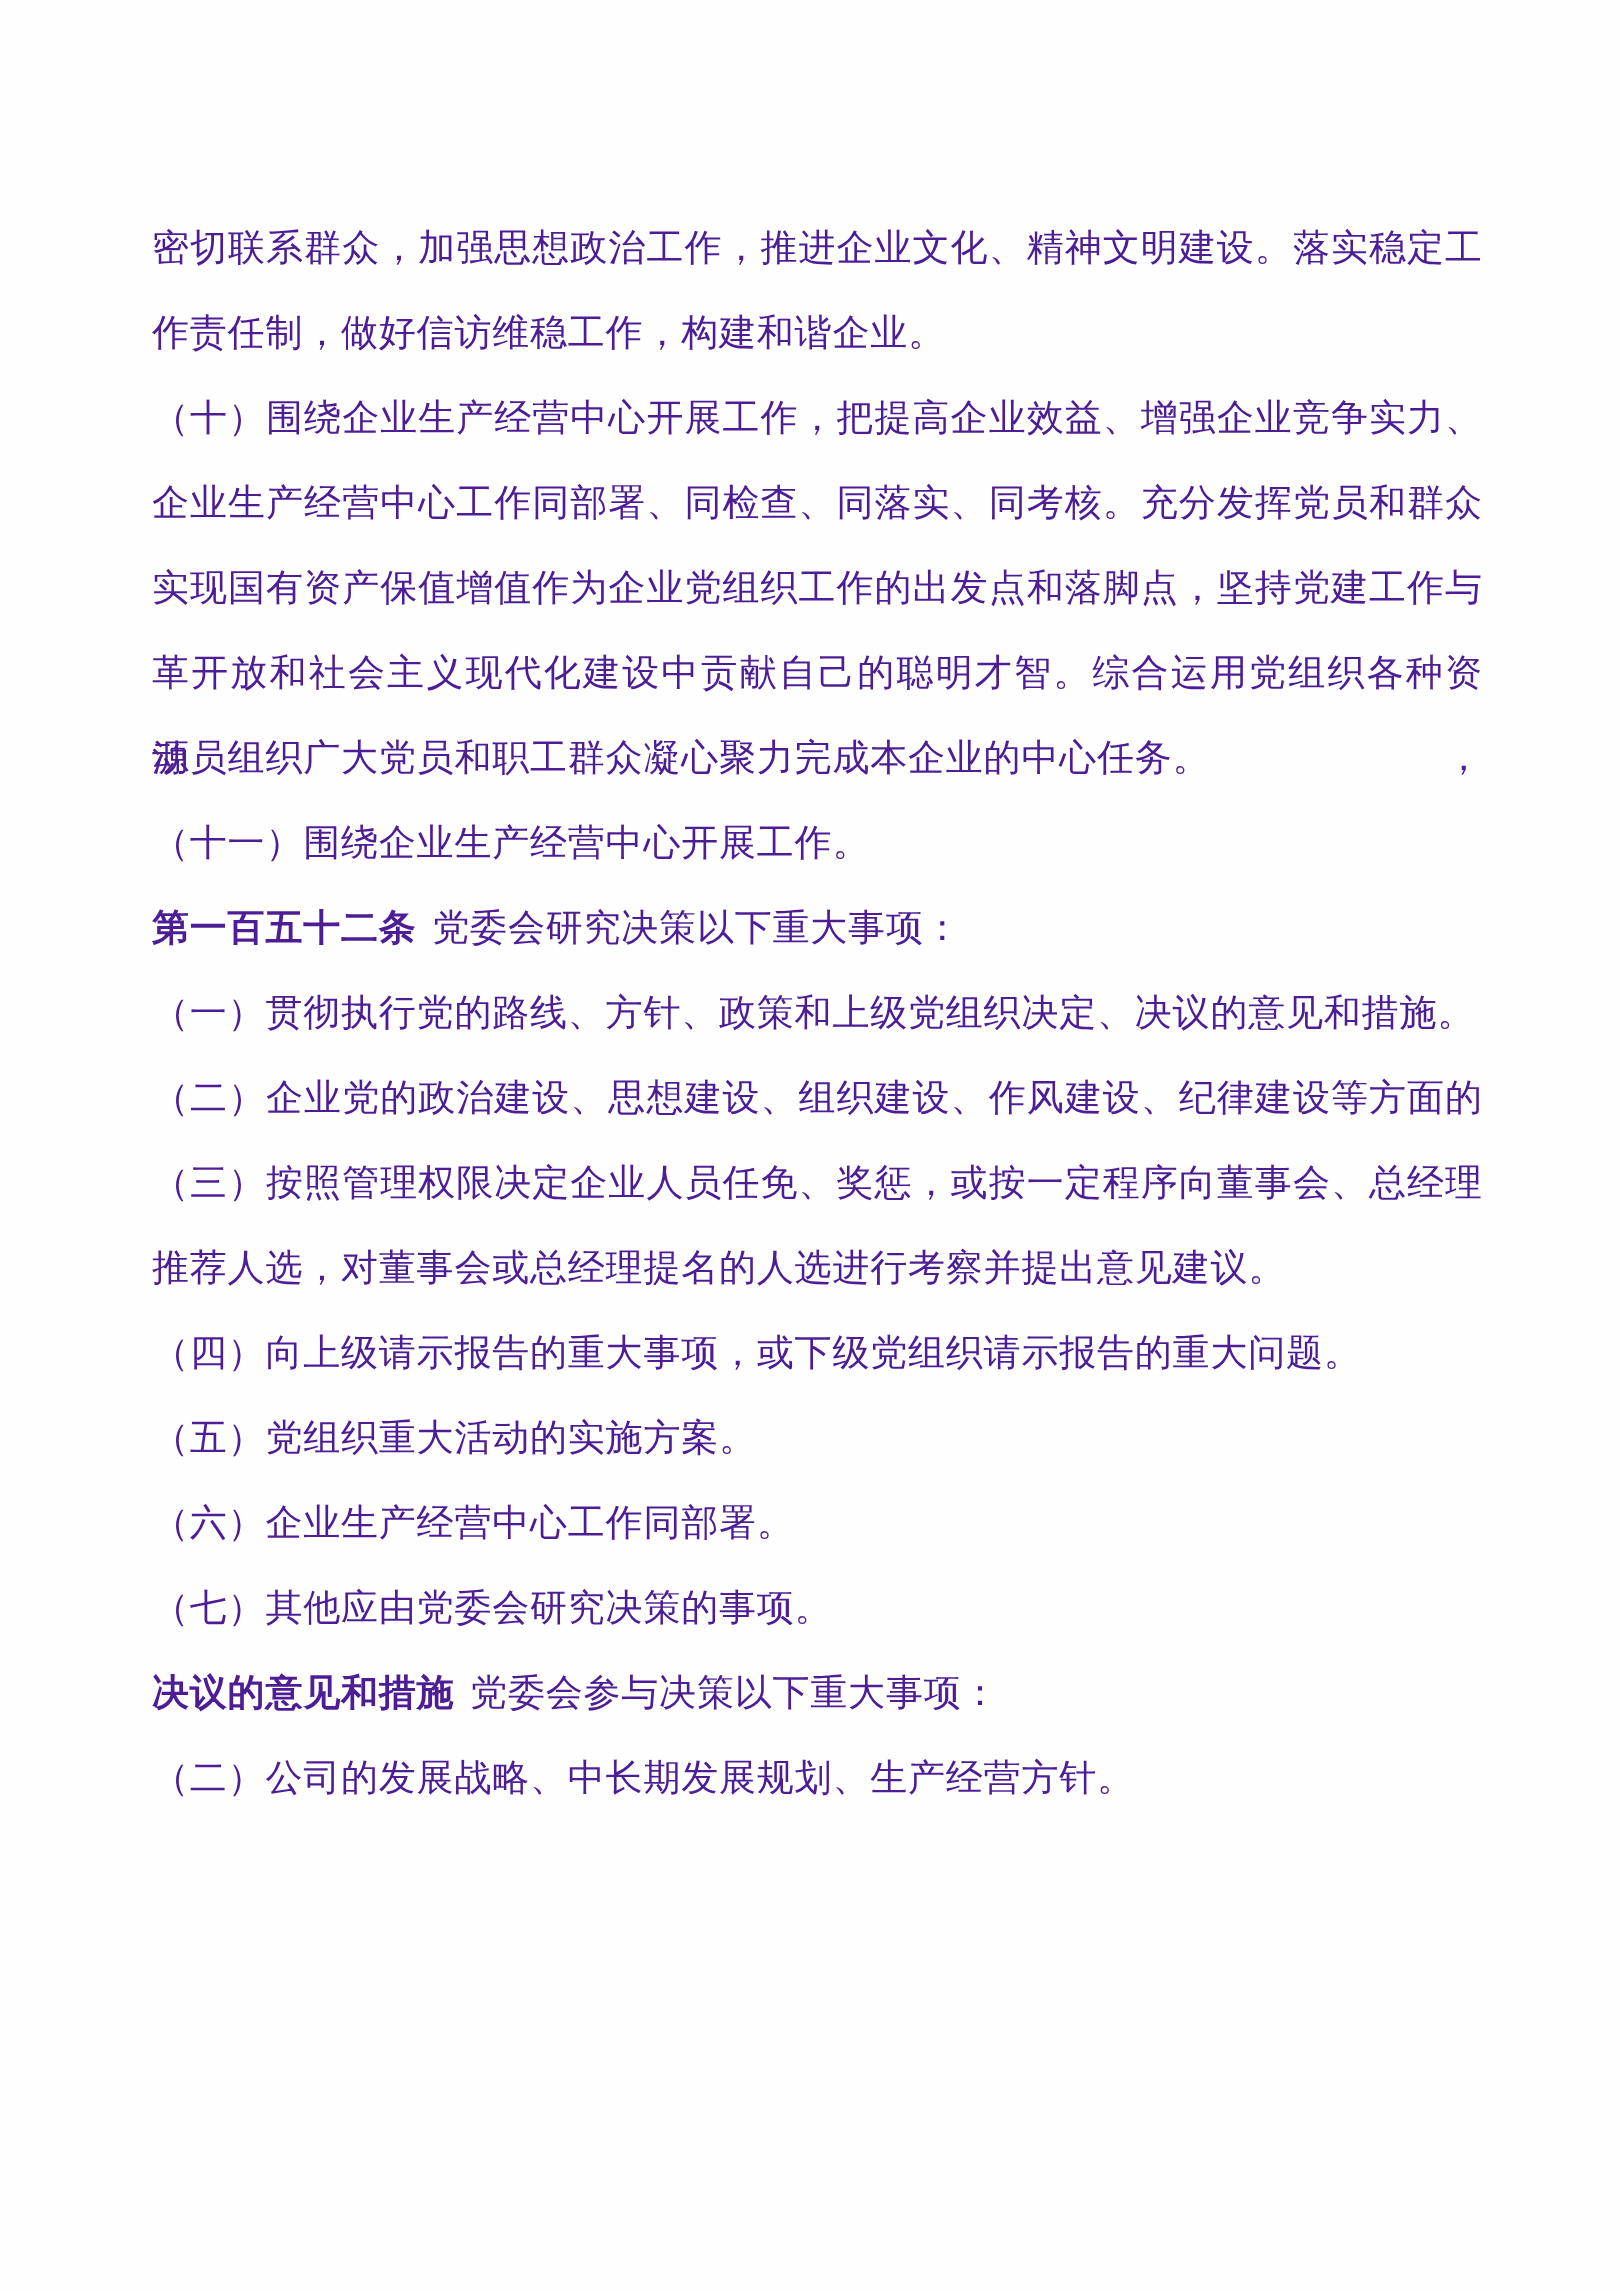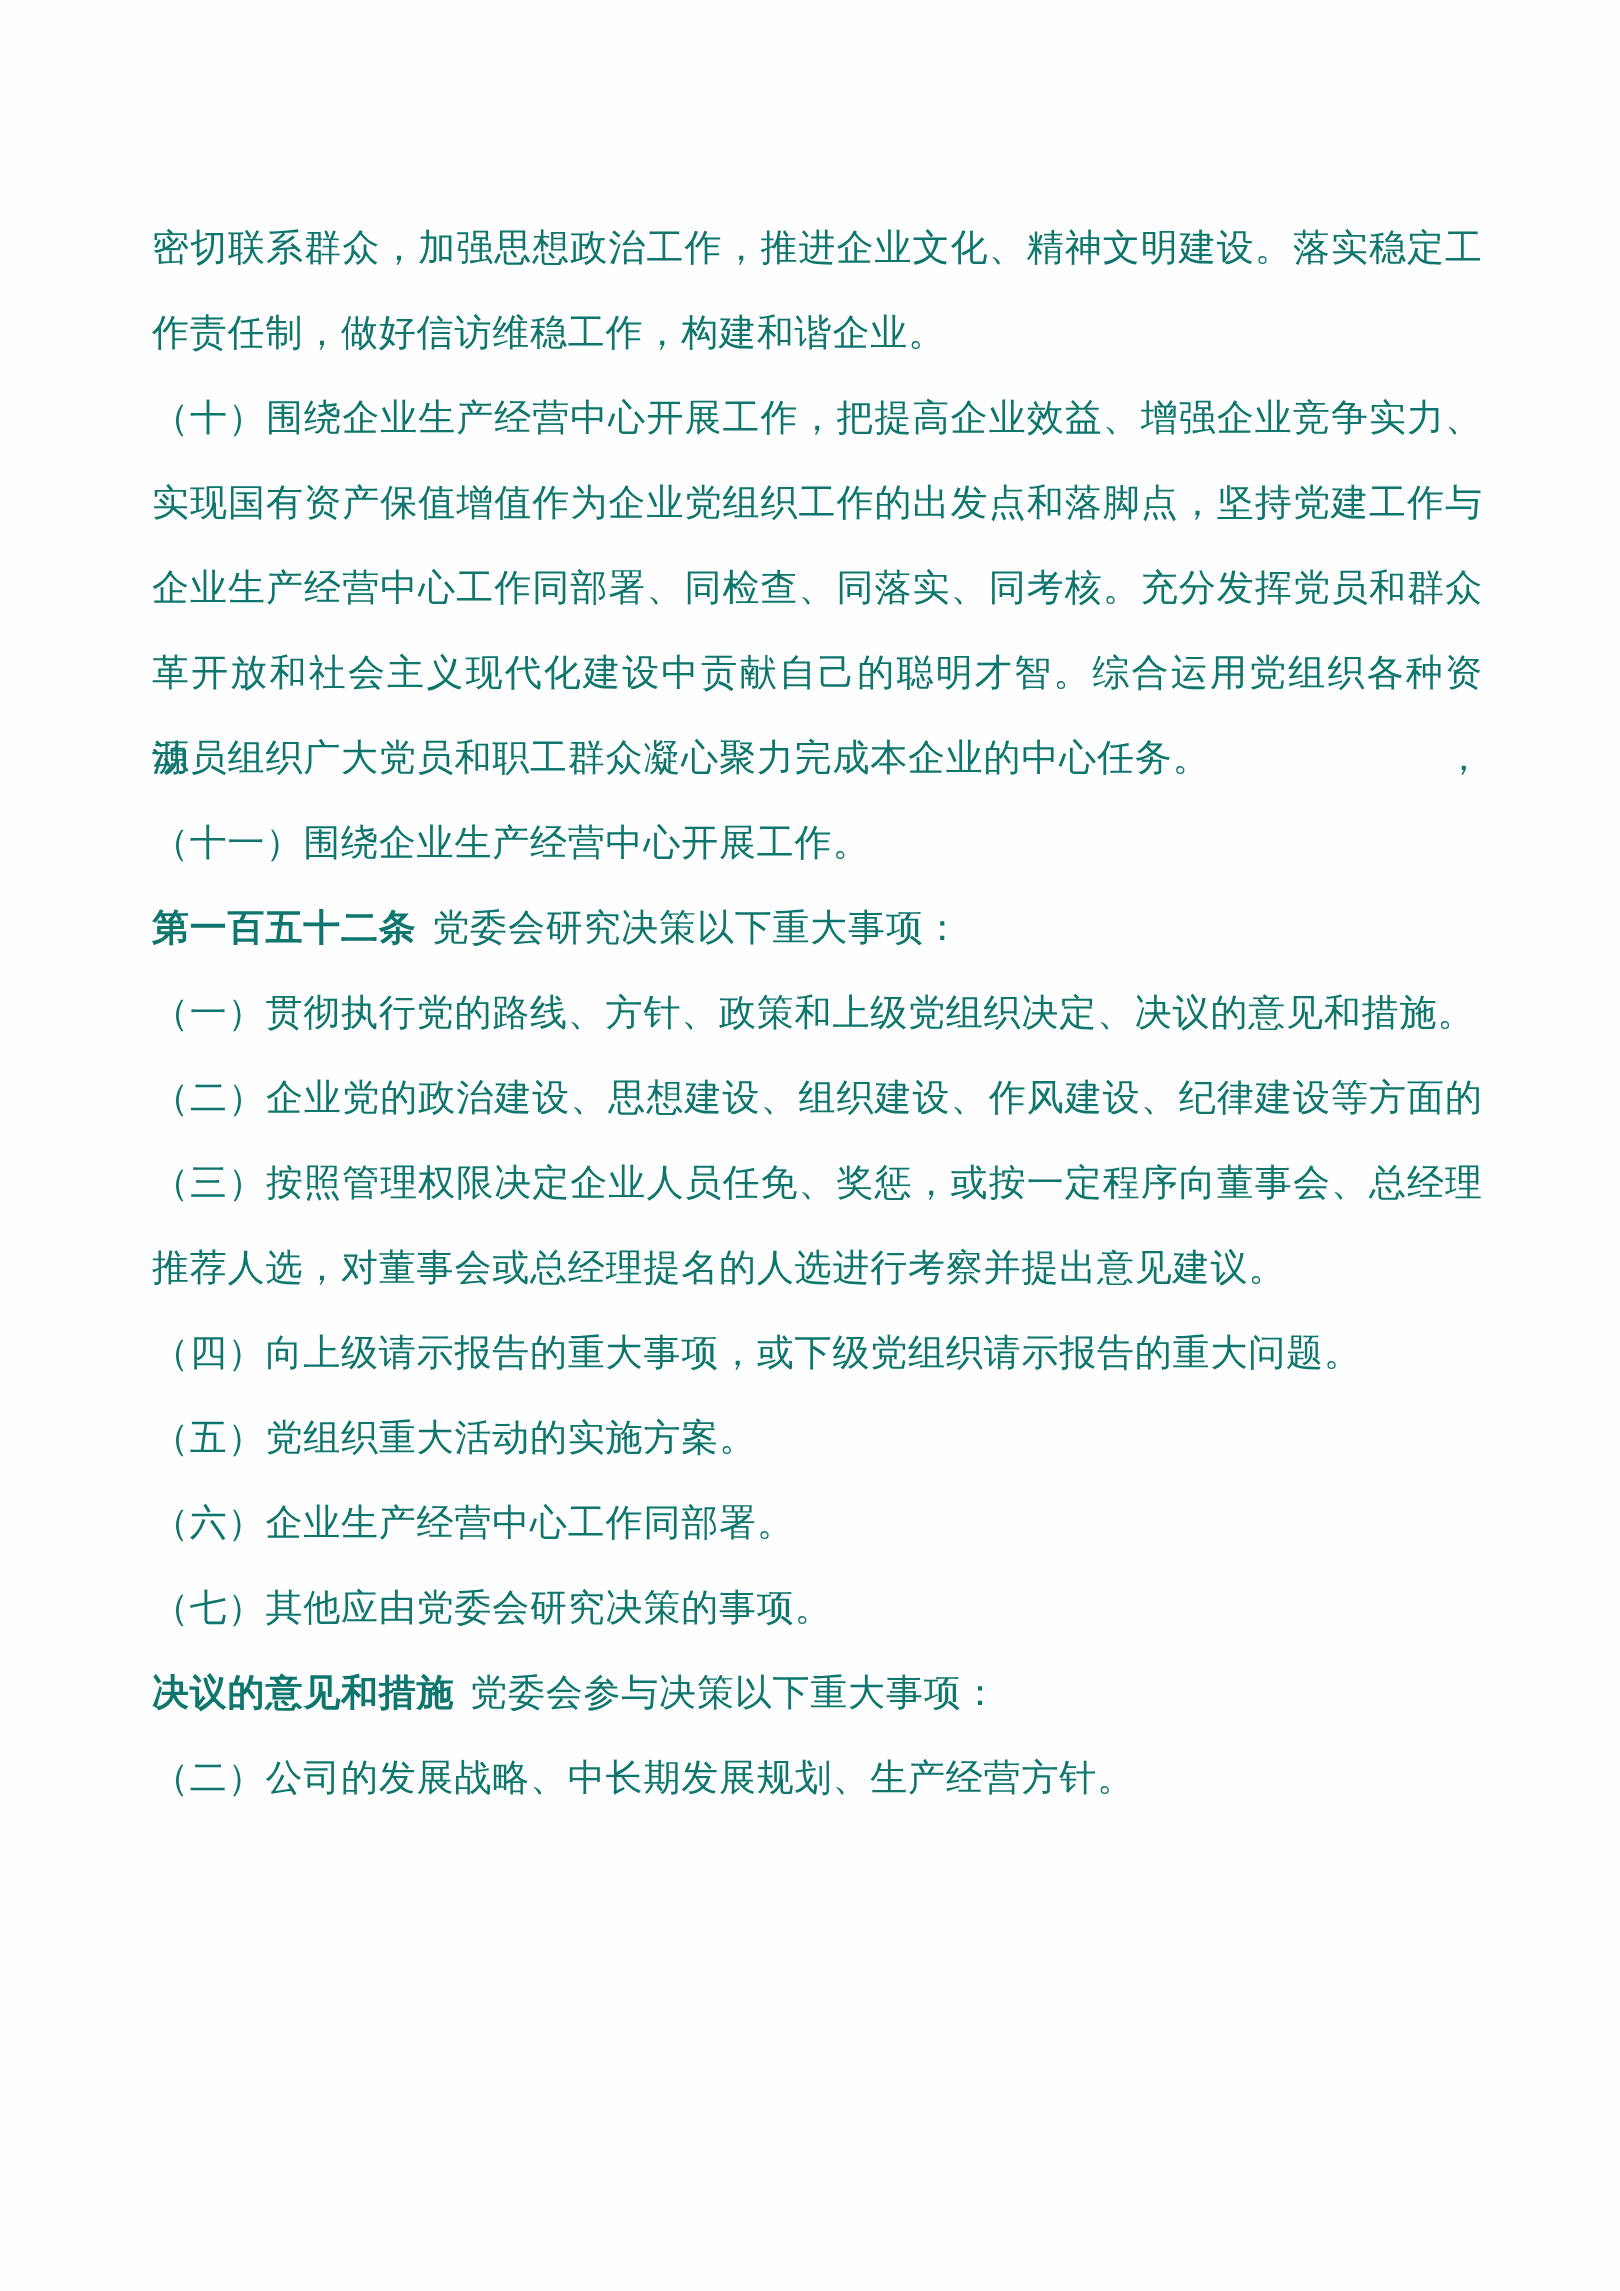--- a/index.html
+++ b/index.html
@@ -9,21 +9,21 @@
   }
   .page {
     position: relative;
     width: 1620px;
     height: 2292px;
     margin: 0 auto;
     background: #fefefe;
     box-sizing: border-box;
     padding: 205px 138px 0 152px;
     font-family: "Liberation Serif", "DejaVu Serif", serif;
-    color: #0f766e;
+    color: #4c1d95;
     font-size: 37px;
     overflow: hidden;
   }
   .line {
     height: 85px;
     line-height: 85px;
     letter-spacing: 0.8px;
     white-space: nowrap;
   }
   
@@ -40,22 +40,22 @@
   }
 </style>
 </head>
 <body>
 
 <div class="page">
 
   <div class="line fill">密切联系群众，加强思想政治工作，推进企业文化、精神文明建设。落实稳定工</div>
   <div class="line">作责任制，做好信访维稳工作，构建和谐企业。</div>
   <div class="line fill">（十）围绕企业生产经营中心开展工作，把提高企业效益、增强企业竞争实力、</div>
+  <div class="line fill">企业生产经营中心工作同部署、同检查、同落实、同考核。充分发挥党员和群众</div>
   <div class="line fill">实现国有资产保值增值作为企业党组织工作的出发点和落脚点，坚持党建工作与</div>
-  <div class="line fill">企业生产经营中心工作同部署、同检查、同落实、同考核。充分发挥党员和群众</div>
   <div class="line fill">革开放和社会主义现代化建设中贡献自己的聪明才智。综合运用党组织各种资源，</div>
   <div class="line">动员组织广大党员和职工群众凝心聚力完成本企业的中心任务。</div>
   <div class="line">（十一）围绕企业生产经营中心开展工作。</div>
 
   <div class="line">
     <span class="article-num">第一百五十二条</span><span>党委会研究决策以下重大事项：</span>
   </div>
 
   <div class="line">（一）贯彻执行党的路线、方针、政策和上级党组织决定、决议的意见和措施。</div>
   <div class="line fill">（二）企业党的政治建设、思想建设、组织建设、作风建设、纪律建设等方面的</div>

